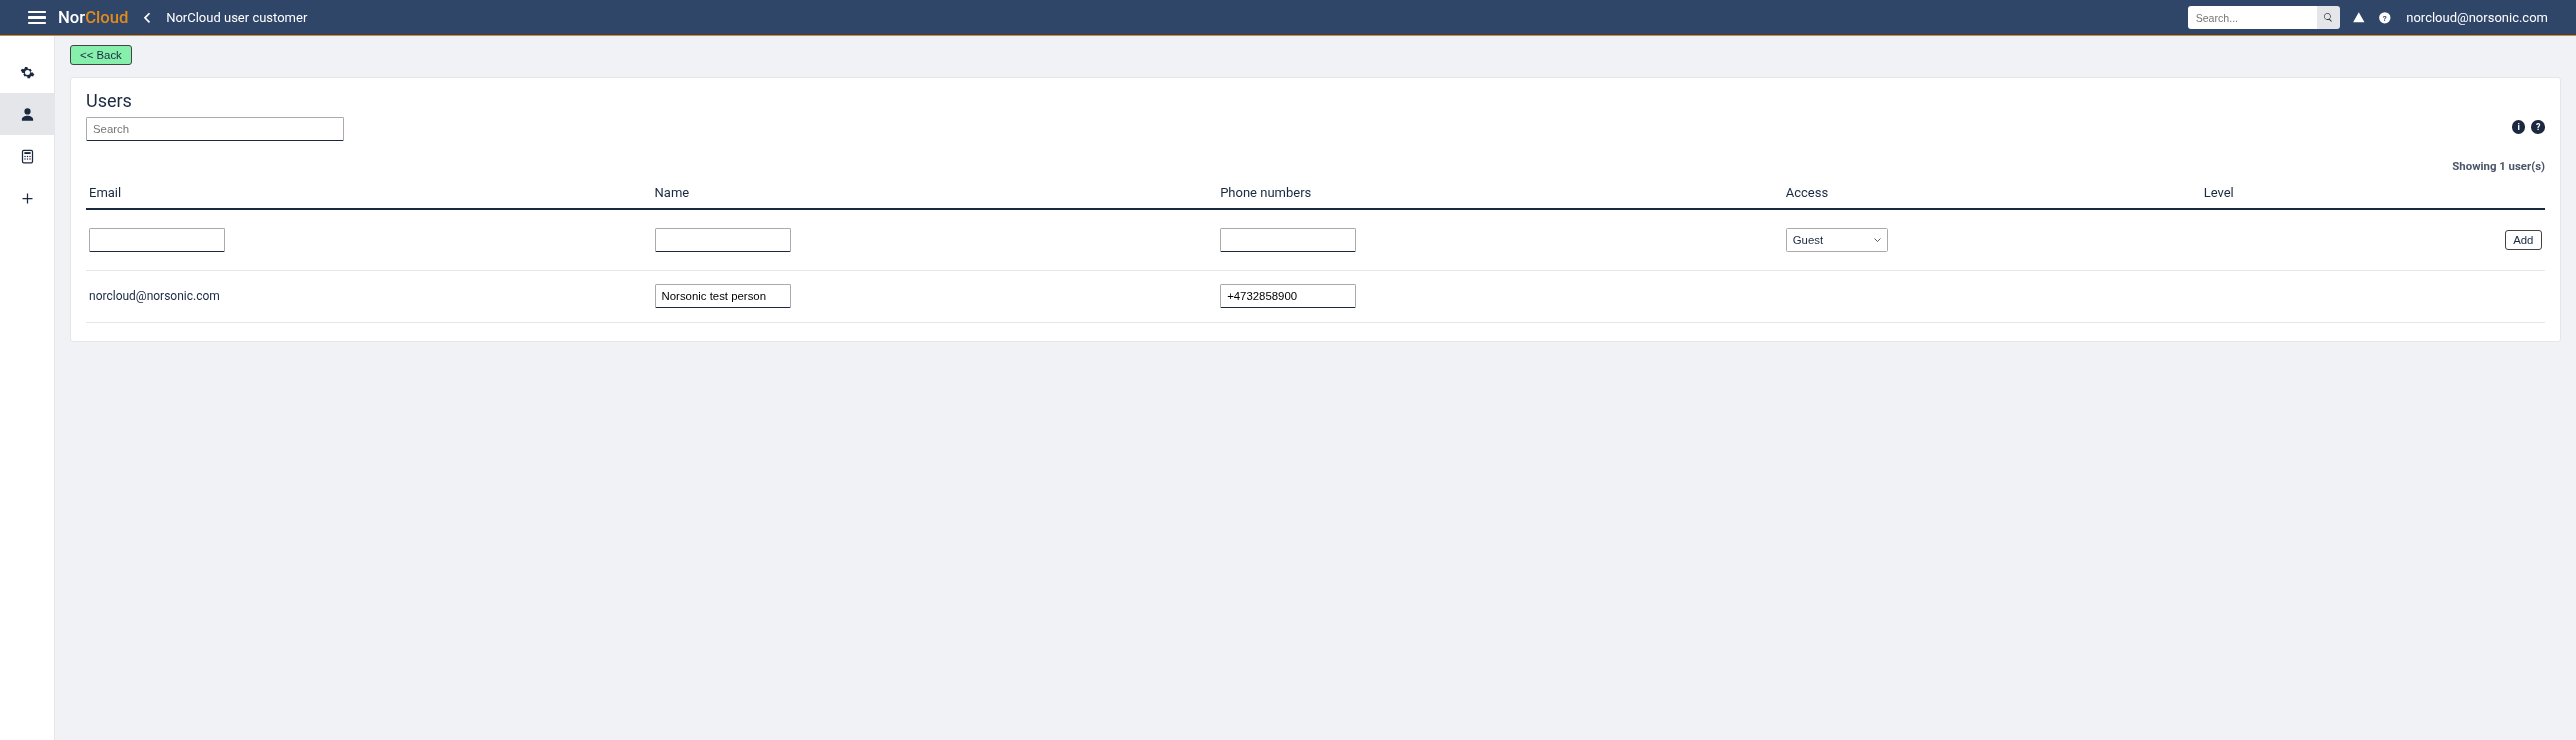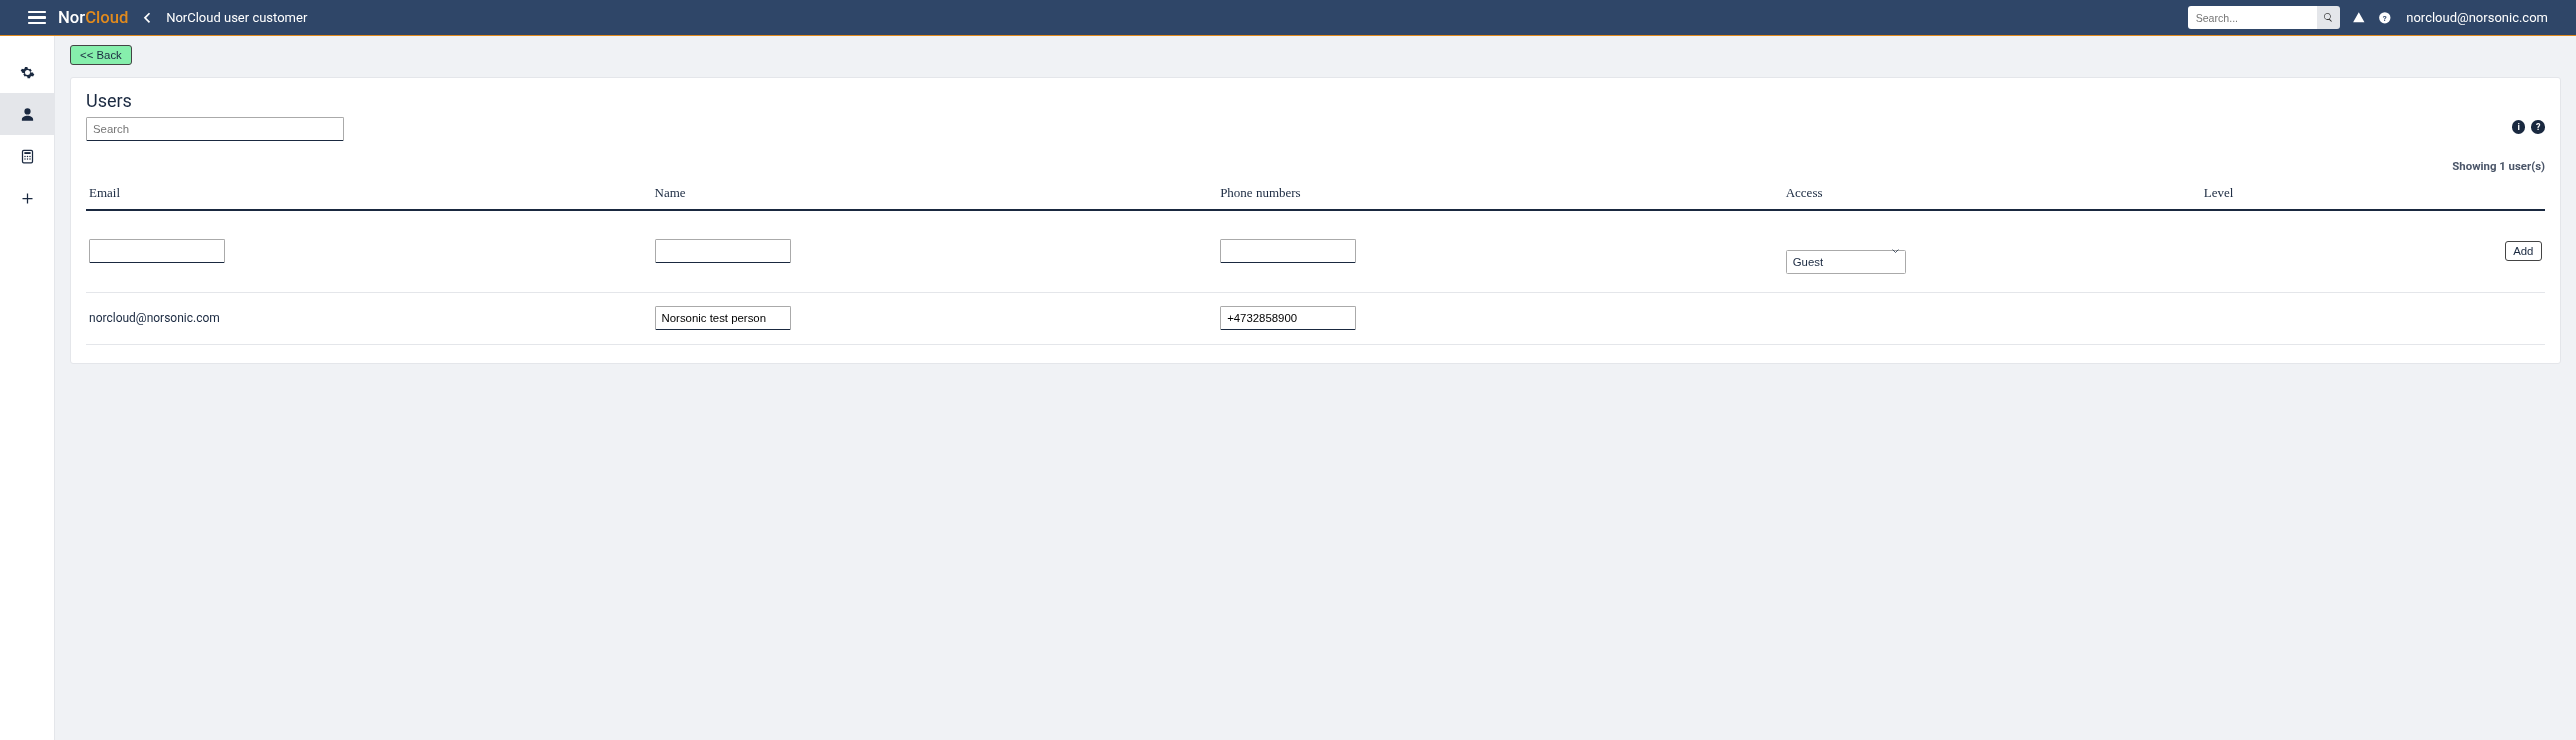--- a/index.html
+++ b/index.html
@@ -28,25 +28,25 @@
     .main { flex: 1; padding: 9px 15px 15px 15px; }
     .back-btn { background: #86efac; border: 0.8px solid #444; border-radius: 3px; padding: 3px 9px; font-size: 11.4px; cursor: pointer; color: #1a2940; }
     .card { background: #fff; border: 0.8px solid #e4e6ea; border-radius: 3px; margin-top: 12px; padding: 12px 15px 18px 15px; }
     .card-header-row { display: flex; align-items: center; justify-content: space-between; }
     .card-title { font-size: 18px; font-weight: 400; color: #1a2940; }
     .filter-input { margin-top: 6px; width: 258px; height: 24px; border: 0.8px solid #aaa; border-bottom: 1.5px solid #1a2940; border-radius: 1.5px; padding: 0 6px; font-size: 11.4px; outline: none; }
     .card-icons { display: flex; gap: 6px; margin-top: 23px; }
     .card-icons .circ { width: 13.6px; height: 13.6px; border-radius: 50%; background: #1a2940; color: #fff; display: flex; align-items: center; justify-content: center; font-size: 9px; font-weight: bold; cursor: pointer; }
     .count-row { text-align: right; color: #4a5568; font-size: 11.4px; margin-top: 18px; font-weight: bold; }
     table { width: 100%; border-collapse: collapse; margin-top: 4.5px; }
-    thead th { text-align: left; font-weight: 400; font-size: 13px; color: #1a2940; padding: 7.6px 3px; border-bottom: 2.3px solid #1a2940; font-family: Liberation Serif, serif; }
+    thead th { text-align: left; font-weight: 400; font-size: 13px; color: #1a2940; padding: 7.6px 3px; border-bottom: 2.3px solid #1a2940; }
     tbody td { padding: 13.6px 3px; border-bottom: 0.8px solid #e4e6ea; font-size: 12px; vertical-align: middle; }
     tbody tr.entry-row td { padding: 18px 3px; }
     .cell-input { width: 136px; height: 24px; border: 0.8px solid #aaa; border-bottom: 1.5px solid #1a2940; border-radius: 1.5px; padding: 0 6px; font-size: 11.4px; outline: none; }
-    .cell-select { width: 120px; height: 24px; border: 0.8px solid #aaa; border-radius: 1.5px; padding: 0 21px 0 6px; font-size: 11.4px; background: #fff; appearance: none; outline: none; color: #1a2940; margin-top: 21px; }
+    .cell-select { width: 102px; height: 24px; border: 0.8px solid #aaa; border-radius: 1.5px; padding: 0 21px 0 6px; font-size: 11.4px; background: #fff; appearance: none; outline: none; color: #1a2940; }
     .select-wrap { position: relative; display: inline-block; }
     .select-wrap svg { position: absolute; right: 6px; top: 50%; transform: translateY(-50%); width: 9px; height: 9px; fill: #1a2940; pointer-events: none; }
     .add-btn { background: #fff; border: 0.8px solid #444; border-radius: 3px; padding: 3px 7.6px; font-size: 11.4px; cursor: pointer; color: #1a2940; }
     .level-col { text-align: left; }
     .add-col { text-align: right; }
   </style>
 </head>
 <body>
 
 <div class="topbar">

